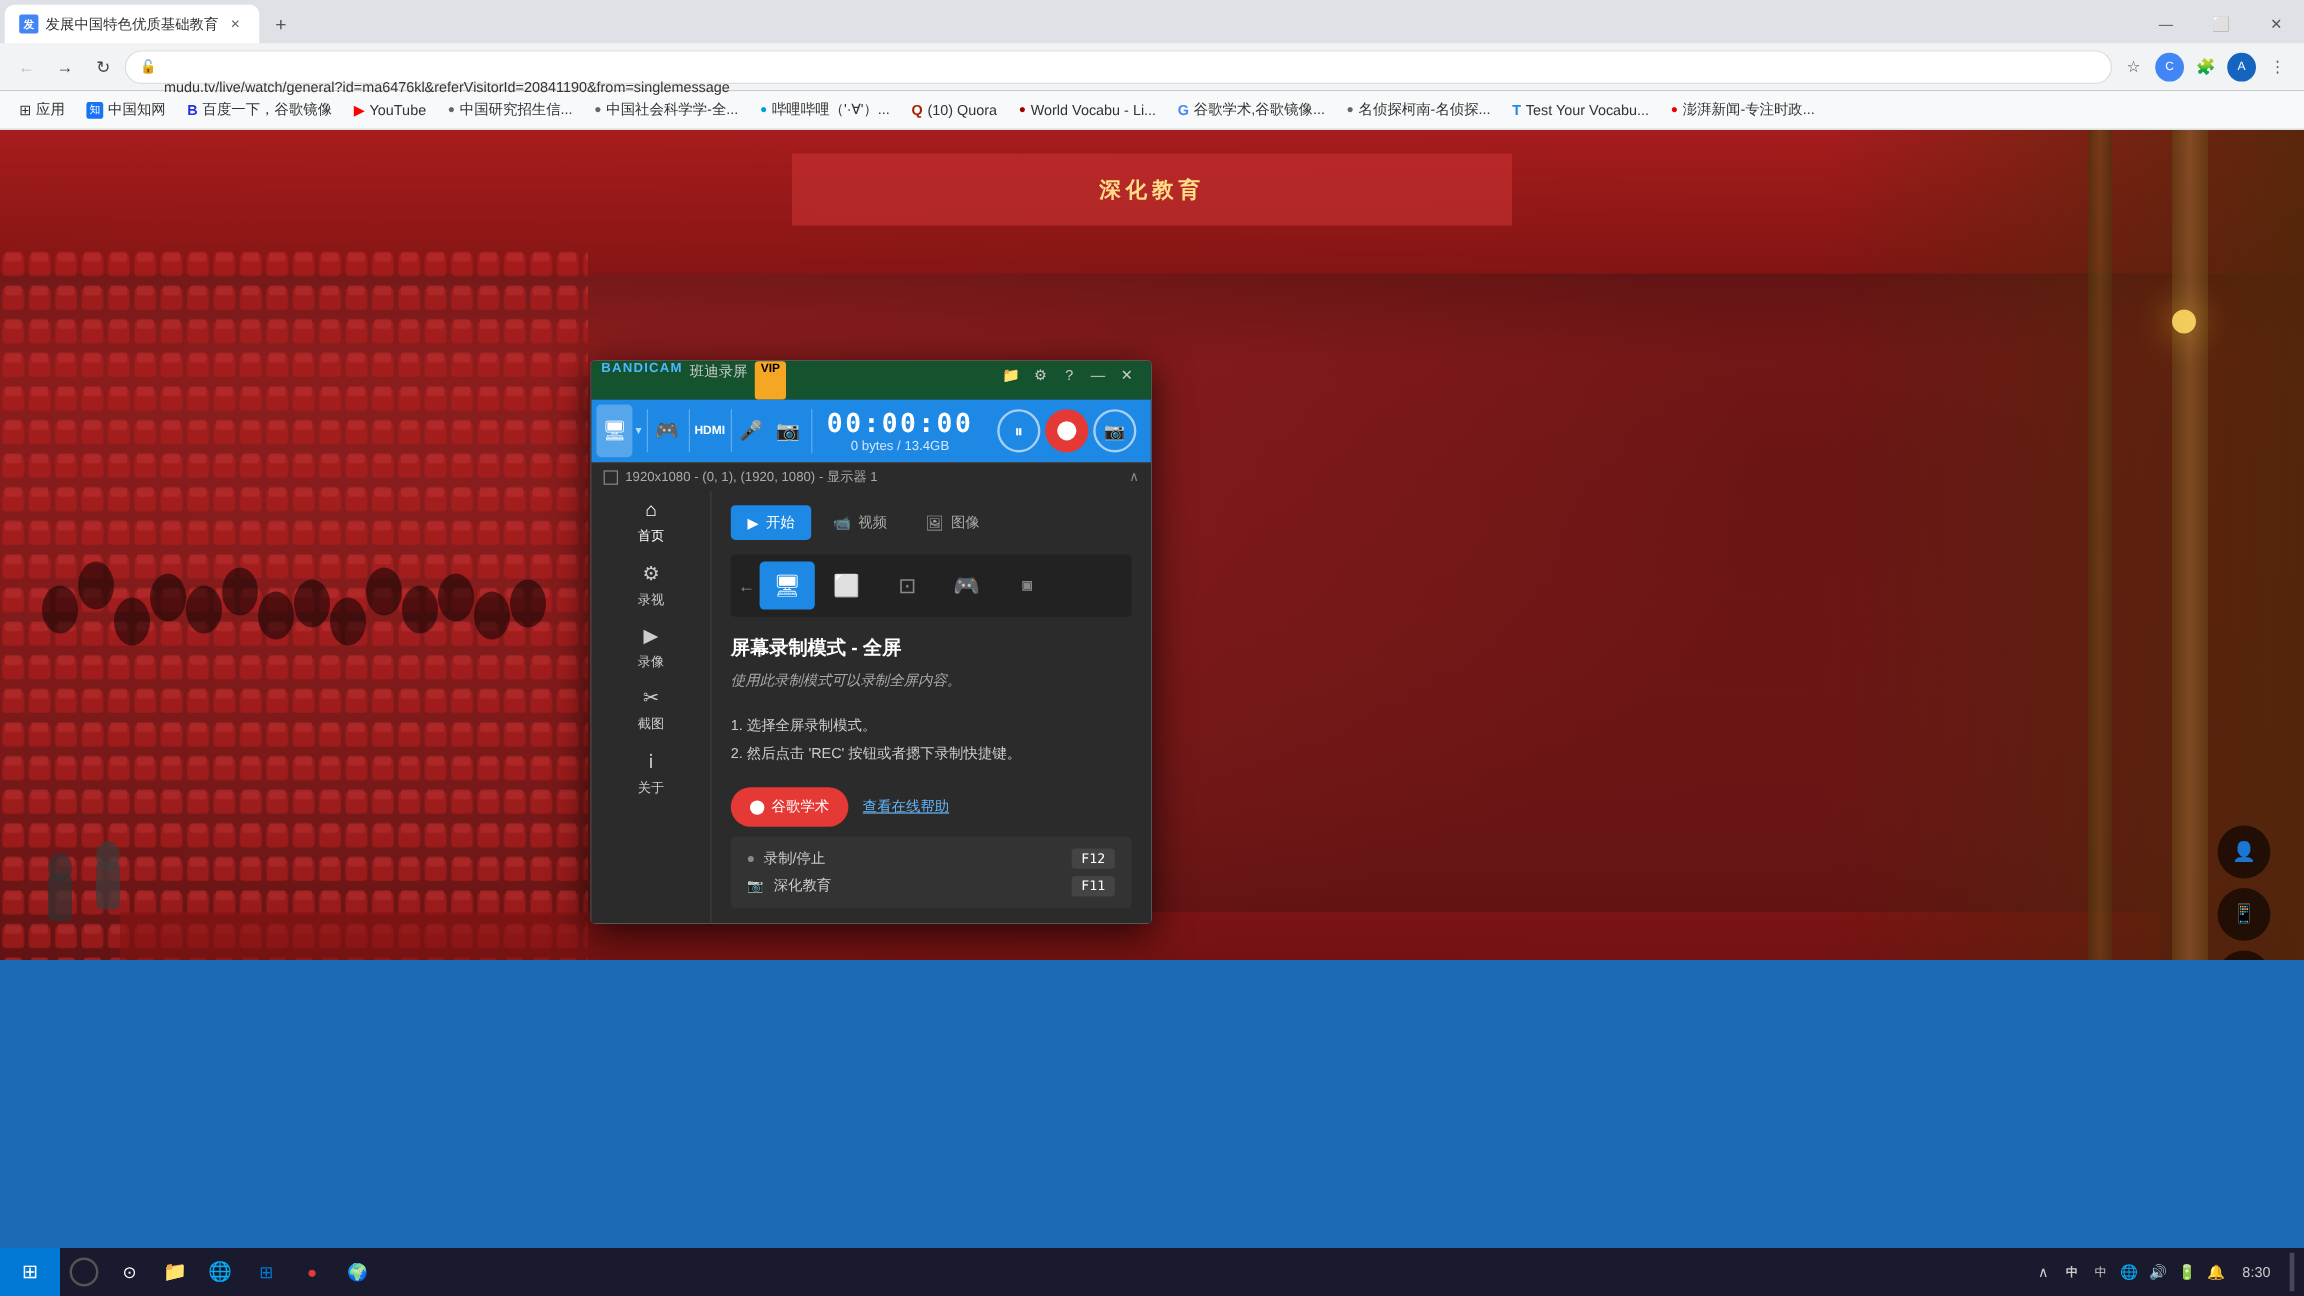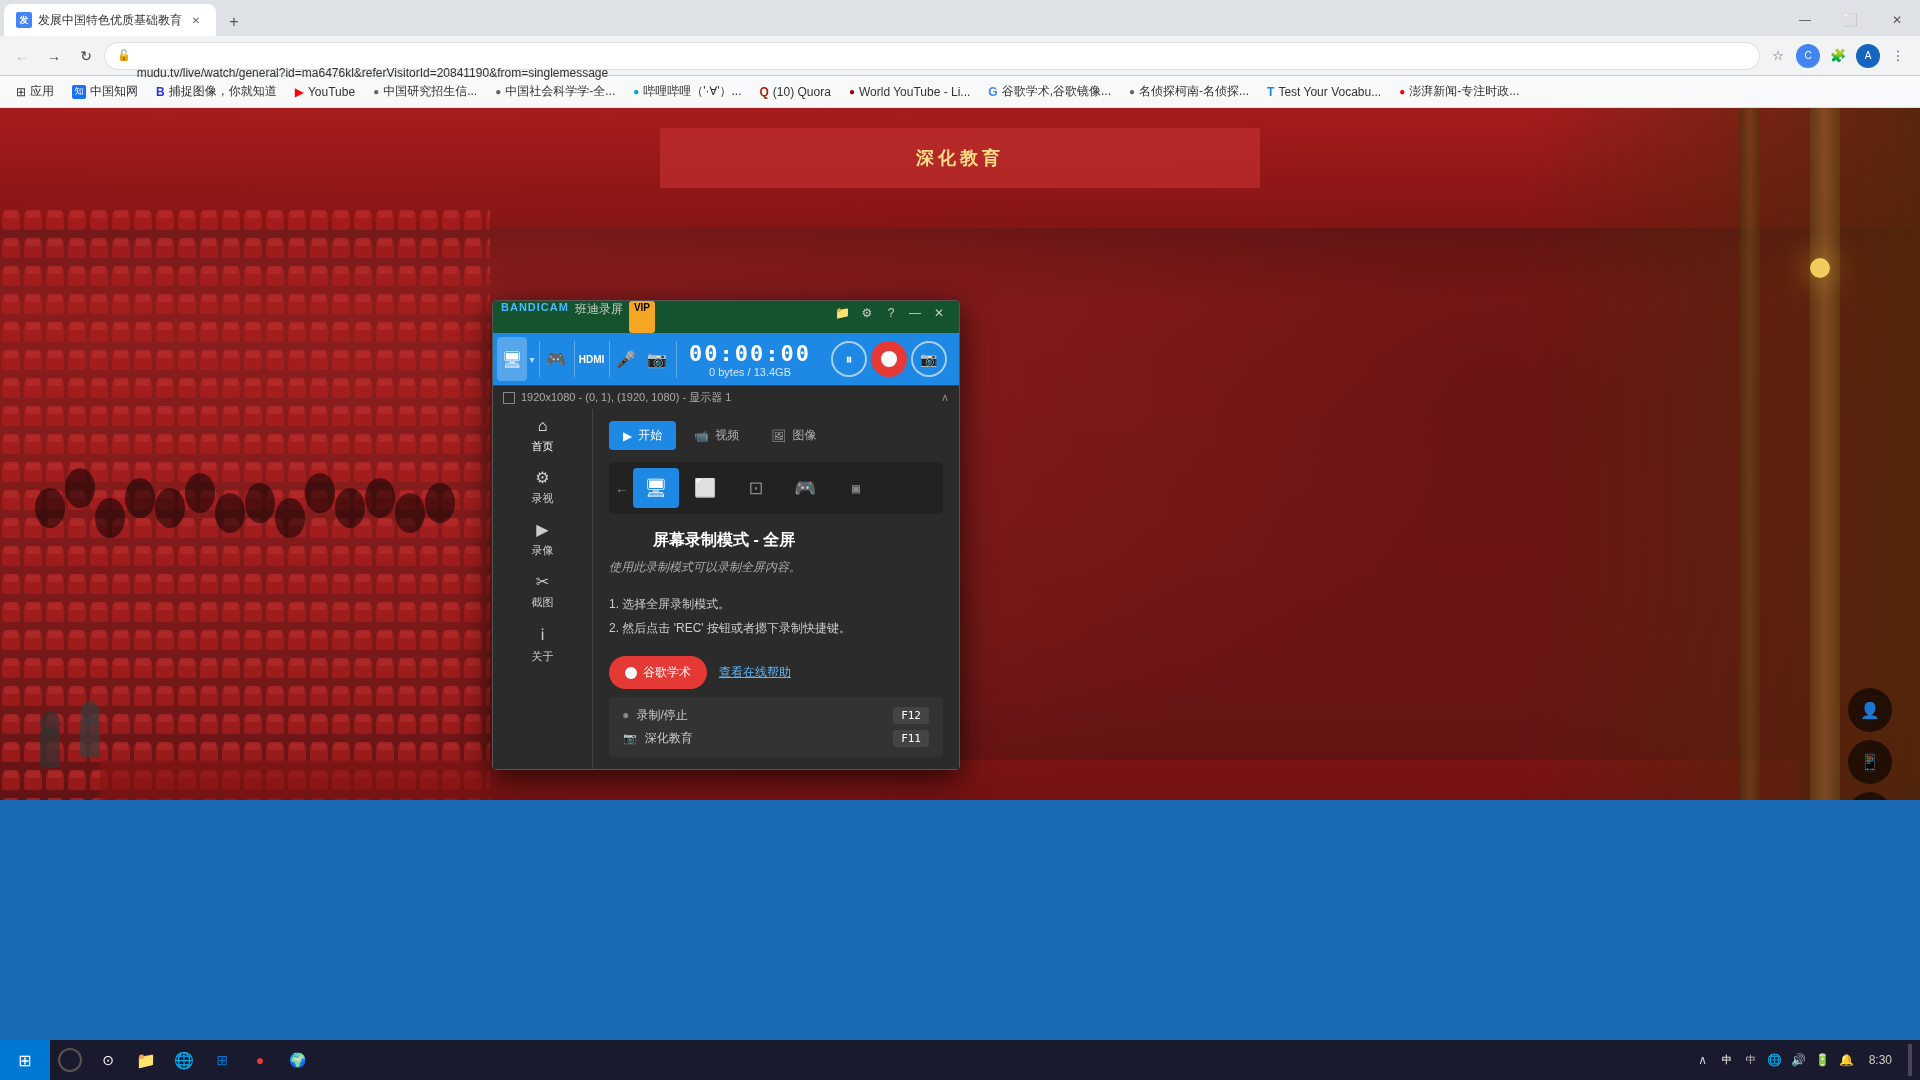--- a/index.html
+++ b/index.html
@@ -82,21 +82,21 @@
     .content-tabs { display: flex; gap: 4px; margin-bottom: 12px; }
     .content-tab { display: flex; align-items: center; gap: 6px; padding: 6px 14px; border-radius: 4px; cursor: pointer; font-size: 12px; color: #aaa; }
     .content-tab.active { background: #1e88e5; color: #fff; }
 
     
     .mode-selector { display: flex; gap: 4px; margin-bottom: 16px; background: #222; padding: 6px; border-radius: 4px; }
     .mode-btn { width: 46px; height: 40px; border-radius: 4px; display: flex; flex-direction: column; align-items: center; justify-content: center; cursor: pointer; color: #888; font-size: 18px; }
     .mode-btn-back { font-size: 14px; color: #888; display: flex; align-items: center; justify-content: center; cursor: pointer; }
 
     
-    .mode-title { font-size: 16px; font-weight: bold; color: #fff; margin-bottom: 8px; margin-left: 44px; }
+    .mode-title { font-size: 16px; font-weight: bold; color: #fff; margin-bottom: 8px; }
     .mode-desc { font-size: 12px; color: #aaa; margin-bottom: 16px; font-style: italic; }
     .steps { font-size: 12px; color: #ccc; line-height: 2; }
 
     
     .action-row { display: flex; align-items: center; gap: 12px; margin-top: 16px; }
     .stop-rec-btn { display: flex; align-items: center; gap: 6px; background: #e53935; color: #fff; border: none; padding: 8px 16px; border-radius: 20px; font-size: 12px; cursor: pointer; }
     .stop-rec-icon { width: 12px; height: 12px; background: #fff; border-radius: 50%; }
     .help-link { font-size: 12px; color: #64b5f6; cursor: pointer; text-decoration: underline; }
 
     
@@ -167,21 +167,21 @@
     <div class="bookmark-item">
       <span>⊞</span>
       <span>应用</span>
     </div>
     <div class="bookmark-item">
       <span style="width:14px; height:14px; background:#1772f6; border-radius:2px; font-size:9px; color:#fff; display:inline-flex; align-items:center; justify-content:center;">知</span>
       <span>中国知网</span>
     </div>
     <div class="bookmark-item">
       <span style="color:#2932e1; font-weight:bold; font-size:12px;">B</span>
-      <span>捕捉图像，你就知道</span>
+      <span>百度一下，谷歌镜像</span>
     </div>
     <div class="bookmark-item">
       <span style="color:#ff0000; font-size:12px;">▶</span>
       <span>YouTube</span>
     </div>
     <div class="bookmark-item">
       <span style="color:#666; font-size:10px;">●</span>
       <span>中国研究招生信...</span>
     </div>
     <div class="bookmark-item">
@@ -191,21 +191,21 @@
     <div class="bookmark-item">
       <span style="color:#00a1d6; font-size:10px;">●</span>
       <span>哔哩哔哩（'·∀'）...</span>
     </div>
     <div class="bookmark-item">
       <span style="color:#a82400; font-weight:bold; font-size:12px;">Q</span>
       <span>(10) Quora</span>
     </div>
     <div class="bookmark-item">
       <span style="color:#990000; font-size:10px;">●</span>
-      <span>World YouTube - Li...</span>
+      <span>World Vocabu - Li...</span>
     </div>
     <div class="bookmark-item">
       <span style="color:#4285f4; font-weight:bold; font-size:12px;">G</span>
       <span>谷歌学术,谷歌镜像...</span>
     </div>
     <div class="bookmark-item">
       <span style="color:#666; font-size:10px;">●</span>
       <span>名侦探柯南-名侦探...</span>
     </div>
     <div class="bookmark-item">

